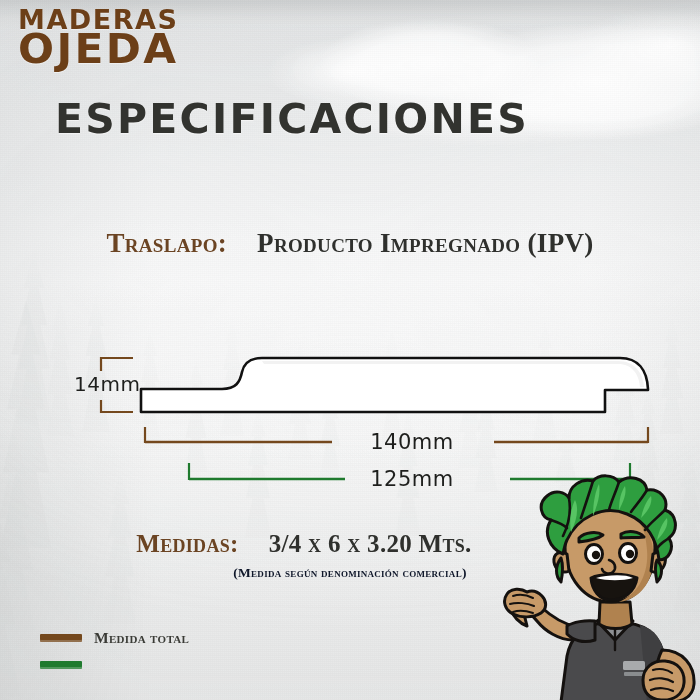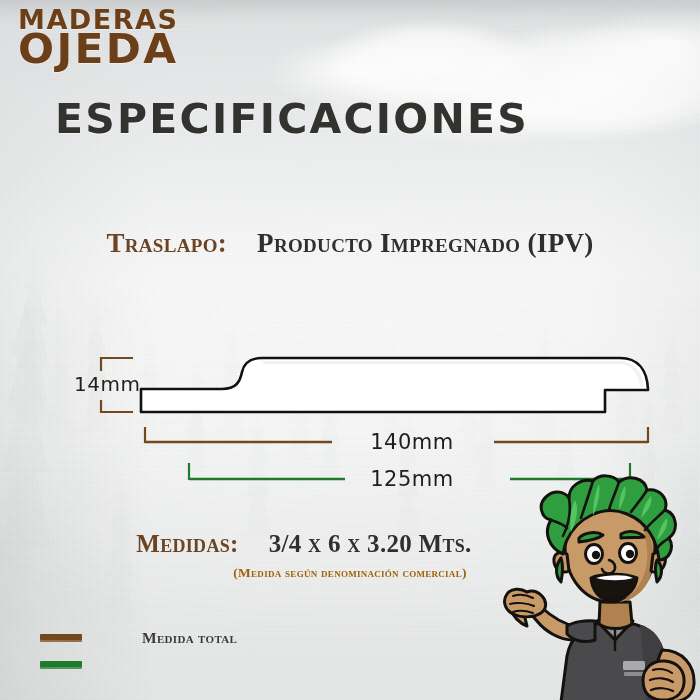--- a/index.html
+++ b/index.html
@@ -81,32 +81,32 @@
   
   .medidas-row{
     position:absolute;left:0;top:530px;width:608px;text-align:center;
     font-family:"Liberation Serif",serif;font-weight:700;white-space:nowrap;
   }
   .medidas-row .lbl-brown{font-size:25px;}
   .medidas-row .val-dark{font-size:25px;}
   .medidas-note{
     position:absolute;left:0;top:565px;width:700px;text-align:center;
     font-family:"Liberation Serif",serif;font-weight:700;font-variant:small-caps;
-    font-size:13.5px;color:#a16207;letter-spacing:.02em;
+    font-size:13.5px;color:#0f172a;letter-spacing:.02em;
   }
 
   
   .legend{position:absolute;left:40px;top:628px;}
   .legend-row{display:flex;align-items:center;height:20px;margin-bottom:7px;}
   .sw{width:42px;height:8px;margin-right:12px;border-radius:1px;}
   .sw-total{background:#74481d;box-shadow:inset 0 -2px 0 rgba(255,255,255,.22);}
   .sw-efectiva{background:#1f7a2e;box-shadow:inset 0 -2px 0 rgba(255,255,255,.22);}
   .legend-txt{
     font-family:"Liberation Serif",serif;font-weight:700;font-variant:small-caps;
-    font-size:15.5px;color:#3a3b36;letter-spacing:.02em;margin-left:48px;
+    font-size:15.5px;color:#3a3b36;letter-spacing:.02em;
   }
 
   
   #mascot{position:absolute;left:497px;top:474px;width:205px;height:228px;}
 </style>
 </head>
 <body>
 
 <div id="stage">
 

